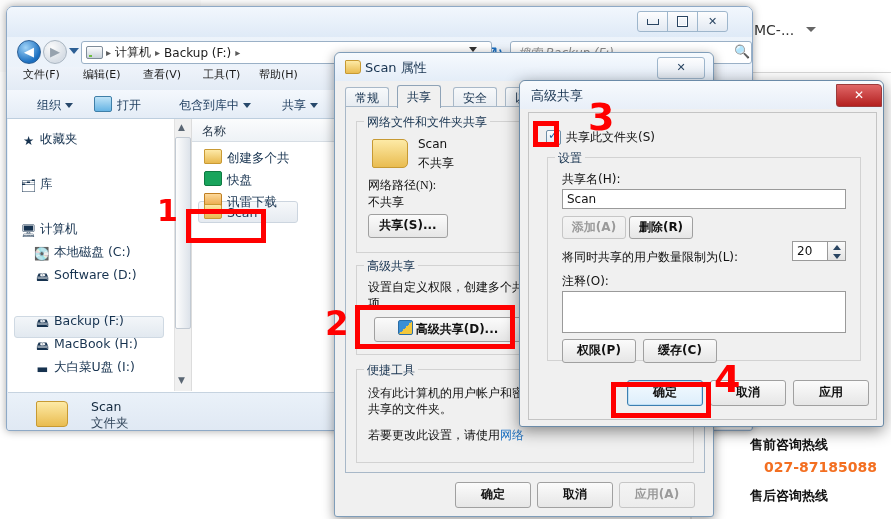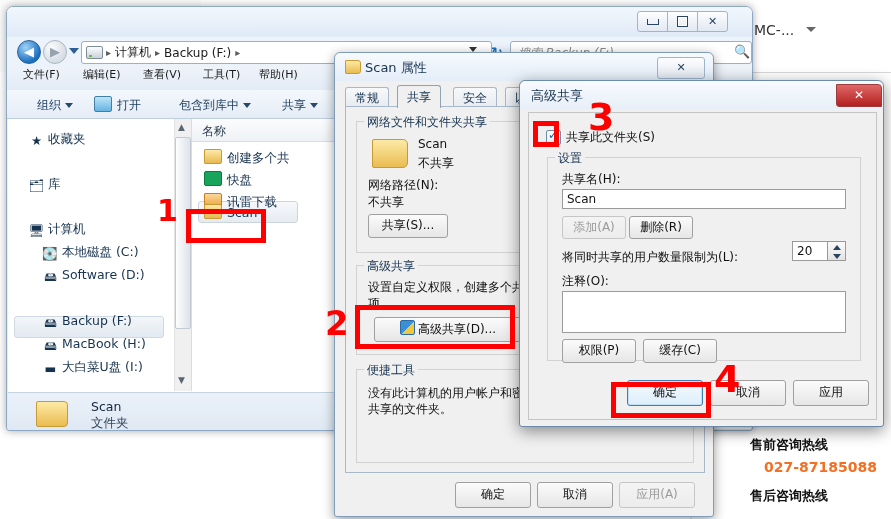--- a/index.html
+++ b/index.html
@@ -71,21 +71,21 @@
   .toolbar{position:absolute;left:0;top:83px;width:745px;height:28px;
     background:linear-gradient(to bottom,#f4f8fd,#e4ecf6);border-bottom:1px solid #bdcede;}
   .tbitem{position:absolute;top:7px;font-size:12px;color:#1b3a5c;}
   .tbcaret{display:inline-block;width:0;height:0;margin-left:4px;vertical-align:middle;
     border-left:4px solid transparent;border-right:4px solid transparent;border-top:5px solid #27486b;}
   .tbopenicon{position:absolute;left:87px;top:6px;width:16px;height:14px;border-radius:2px;
     background:linear-gradient(to bottom,#bfe3f7,#66b4e4);border:1px solid #3f7fa8;}
 
   .content{position:absolute;left:1px;top:112px;width:743px;height:310px;background:#fff;}
   .navpane{position:absolute;left:0;top:0;width:166px;height:272px;background:#fff;overflow:hidden;}
-  .navrow{position:absolute;left:12px;font-size:12.5px;color:#16324f;white-space:nowrap;margin-left:8px;}
+  .navrow{position:absolute;left:12px;font-size:12.5px;color:#16324f;white-space:nowrap;}
   .navrow .ic{display:inline-block;width:17px;text-align:center;margin-right:3px;vertical-align:-2px;}
   .navsel{position:absolute;left:6px;width:148px;height:20px;
     background:linear-gradient(to bottom,#f3f6f9,#e2e9f0);border:1px solid #cfd9e3;border-radius:3px;}
   .navscroll{position:absolute;left:166px;top:0;width:16px;height:272px;
     background:#f0f0f0;border-left:1px solid #e2e2e2;}
   .scrollthumb{position:absolute;left:167px;top:18px;width:14px;height:190px;
     background:linear-gradient(to right,#fdfdfd,#dde3ea);border:1px solid #c2cad3;border-radius:2px;}
   .scarr{position:absolute;left:170px;font-size:9px;color:#5a6673;}
 
   .listpane{position:absolute;left:183px;top:0;width:560px;height:272px;background:#fff;border-left:1px solid #dcdcdc;}
@@ -128,21 +128,21 @@
   .tab.active{top:0;height:22px;line-height:22px;background:#f0f0f0;border-color:#8fa3b7;z-index:3;}
   .tabbody{position:absolute;left:10px;top:53px;width:358px;height:365px;
     background:#f0f0f0;border:1px solid #a8b8c8;}
   .group{position:absolute;border:1px solid #d2d2d2;background:transparent;}
   .glegend{position:absolute;background:#f0f0f0;padding:0 3px;font-size:12px;color:#16324f;}
   .bigfolder{position:absolute;width:34px;height:27px;
     background:linear-gradient(to bottom,#fdeaa6,#e9bc50);border:1px solid #c79a33;border-radius:2px 5px 5px 2px;}
   .t{position:absolute;font-size:12px;color:#111;white-space:nowrap;}
   .btn{position:absolute;border:1px solid #a0a0a0;border-radius:3px;
     background:linear-gradient(to bottom,#fbfbfb,#e6e6e6);
-    font-size:12px;color:#111;text-align:center;}
+    font-size:12px;color:#111;text-align:center;font-weight:bold;}
   .btn.disabled{color:#9a9a9a;border-color:#c6c6c6;
     background:linear-gradient(to bottom,#f4f4f4,#ececec);}
   .btn.defaultbtn{border:1px solid #3c7fb1;box-shadow:0 0 0 1px #bfe0f5 inset;
     background:linear-gradient(to bottom,#f4fbff,#ddeefb);}
   .shieldico{display:inline-block;width:13px;height:13px;vertical-align:-2px;margin-right:3px;border-radius:2px;
     background:linear-gradient(135deg,#3b8fd4 50%,#f2c73c 50%);border:1px solid #2a6ca5;}
   .link{color:#1b6fc0;text-decoration:none;}
 
   
   .advdlg{position:absolute;left:519px;top:80px;width:363px;height:345px;
@@ -287,34 +287,35 @@
     <div class="tab" style="left:160px">以前</div>
   </div>
 
   <div class="tabbody">
 
     <div class="group" style="left:10px;top:14px;width:336px;height:130px;"></div>
     <div class="glegend" style="left:18px;top:7px;">网络文件和文件夹共享</div>
     <div class="bigfolder" style="left:26px;top:32px;"></div>
     <div class="t" style="left:72px;top:30px;">Scan</div>
     <div class="t" style="left:72px;top:48px;">不共享</div>
-    <div class="t" style="left:22px;top:70px;">网络路径(N):</div>
+    <div class="t" style="left:22px;top:70px;font-family:Liberation Serif, serif;">网络路径(N):</div>
     <div class="t" style="left:22px;top:87px;">不共享</div>
     <div class="btn" style="left:22px;top:107px;width:78px;height:22px;line-height:21px;">共享(S)...</div>
 
     <div class="group" style="left:10px;top:158px;width:336px;height:88px;"></div>
     <div class="glegend" style="left:18px;top:151px;">高级共享</div>
     <div class="t" style="left:22px;top:172px;">设置自定义权限，创建多个共</div>
     <div class="t" style="left:22px;top:188px;">项。</div>
     <div class="btn" style="left:28px;top:210px;width:146px;height:23px;line-height:22px;"><span class="shieldico"></span><span>高级共享(D)...</span></div>
 
     <div class="group" style="left:10px;top:262px;width:336px;height:92px;"></div>
     <div class="glegend" style="left:18px;top:255px;">便捷工具</div>
     <div class="t" style="left:22px;top:278px;">没有此计算机的用户帐户和密</div>
     <div class="t" style="left:22px;top:294px;">共享的文件夹。</div>
+    <div class="t" style="left:22px;top:320px;"><span>若要更改此设置，请使用</span><span class="link">网络</span></div>
   </div>
 
   <div class="btn" style="left:120px;top:429px;width:74px;height:24px;line-height:23px;">确定</div>
   <div class="btn" style="left:202px;top:429px;width:74px;height:24px;line-height:23px;">取消</div>
   <div class="btn disabled" style="left:284px;top:429px;width:74px;height:24px;line-height:23px;">应用(A)</div>
 </div>
 
 <div class="advdlg">
   <div class="adv-title"></div>
   <div class="adv-titletext">高级共享</div>

